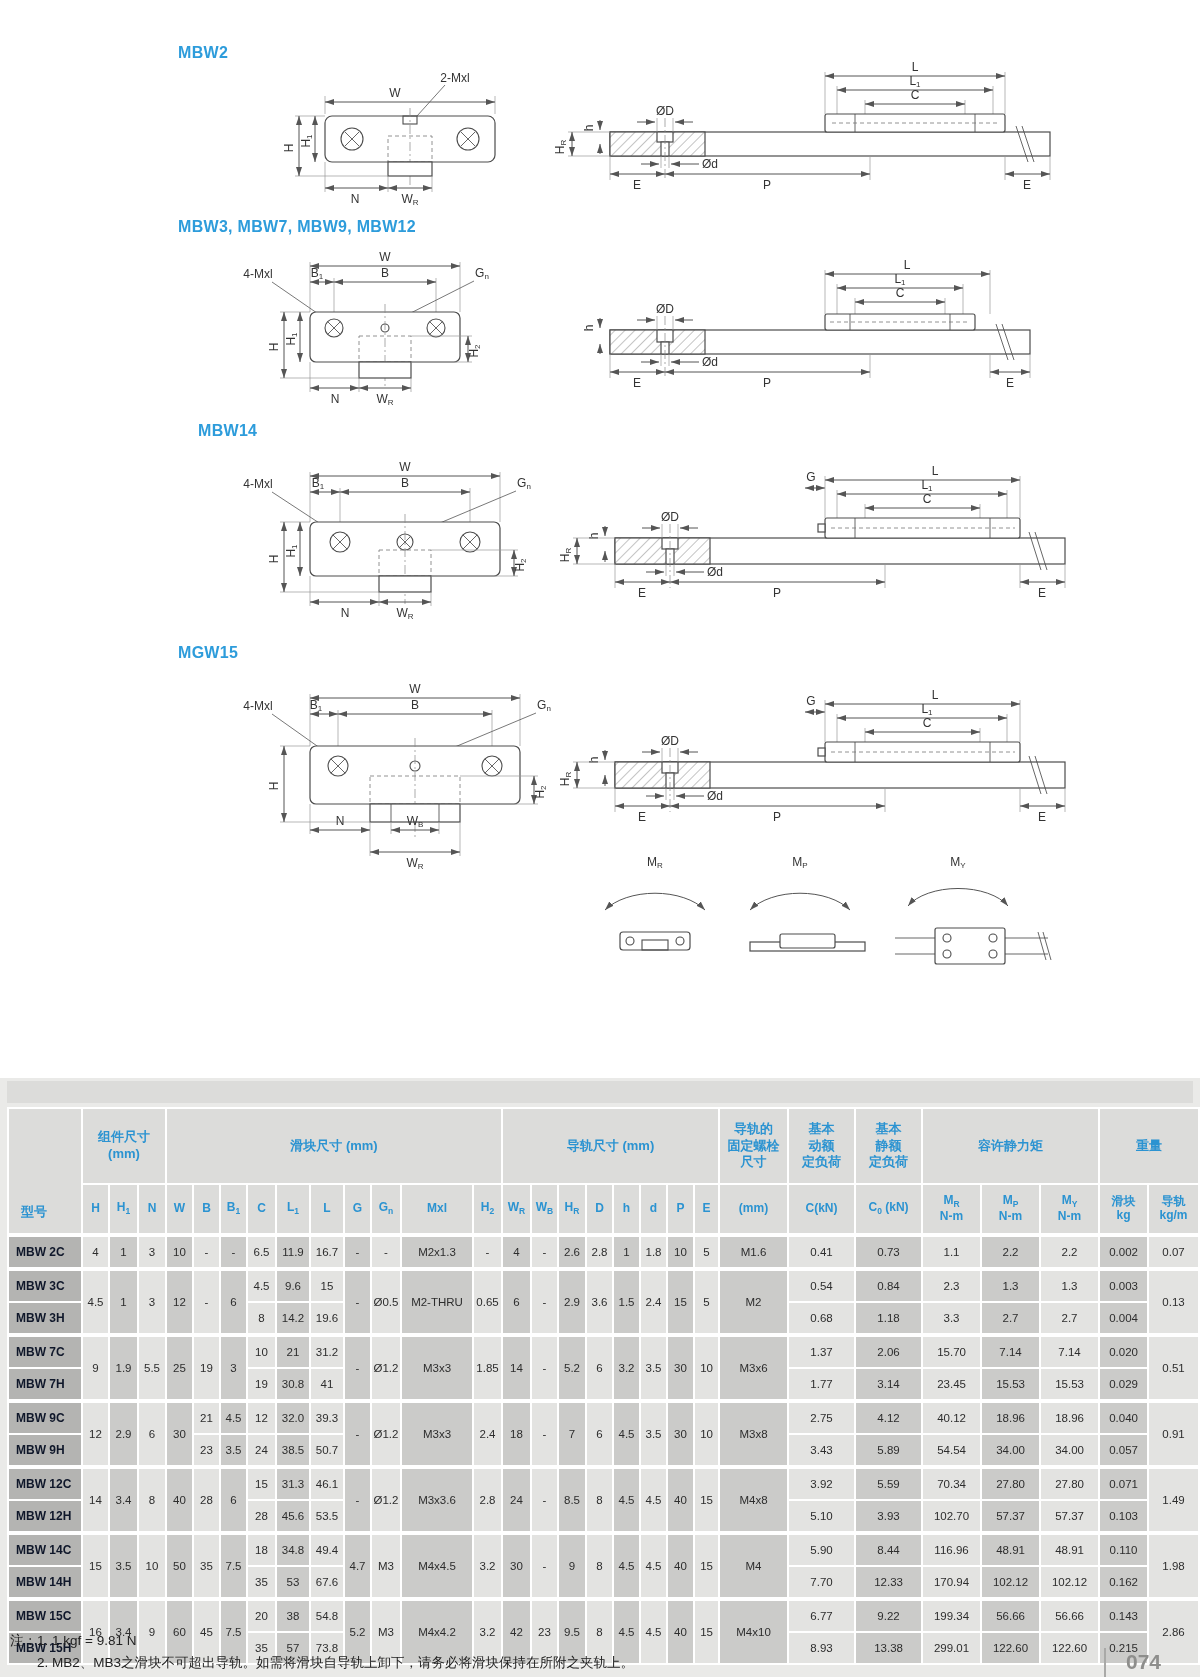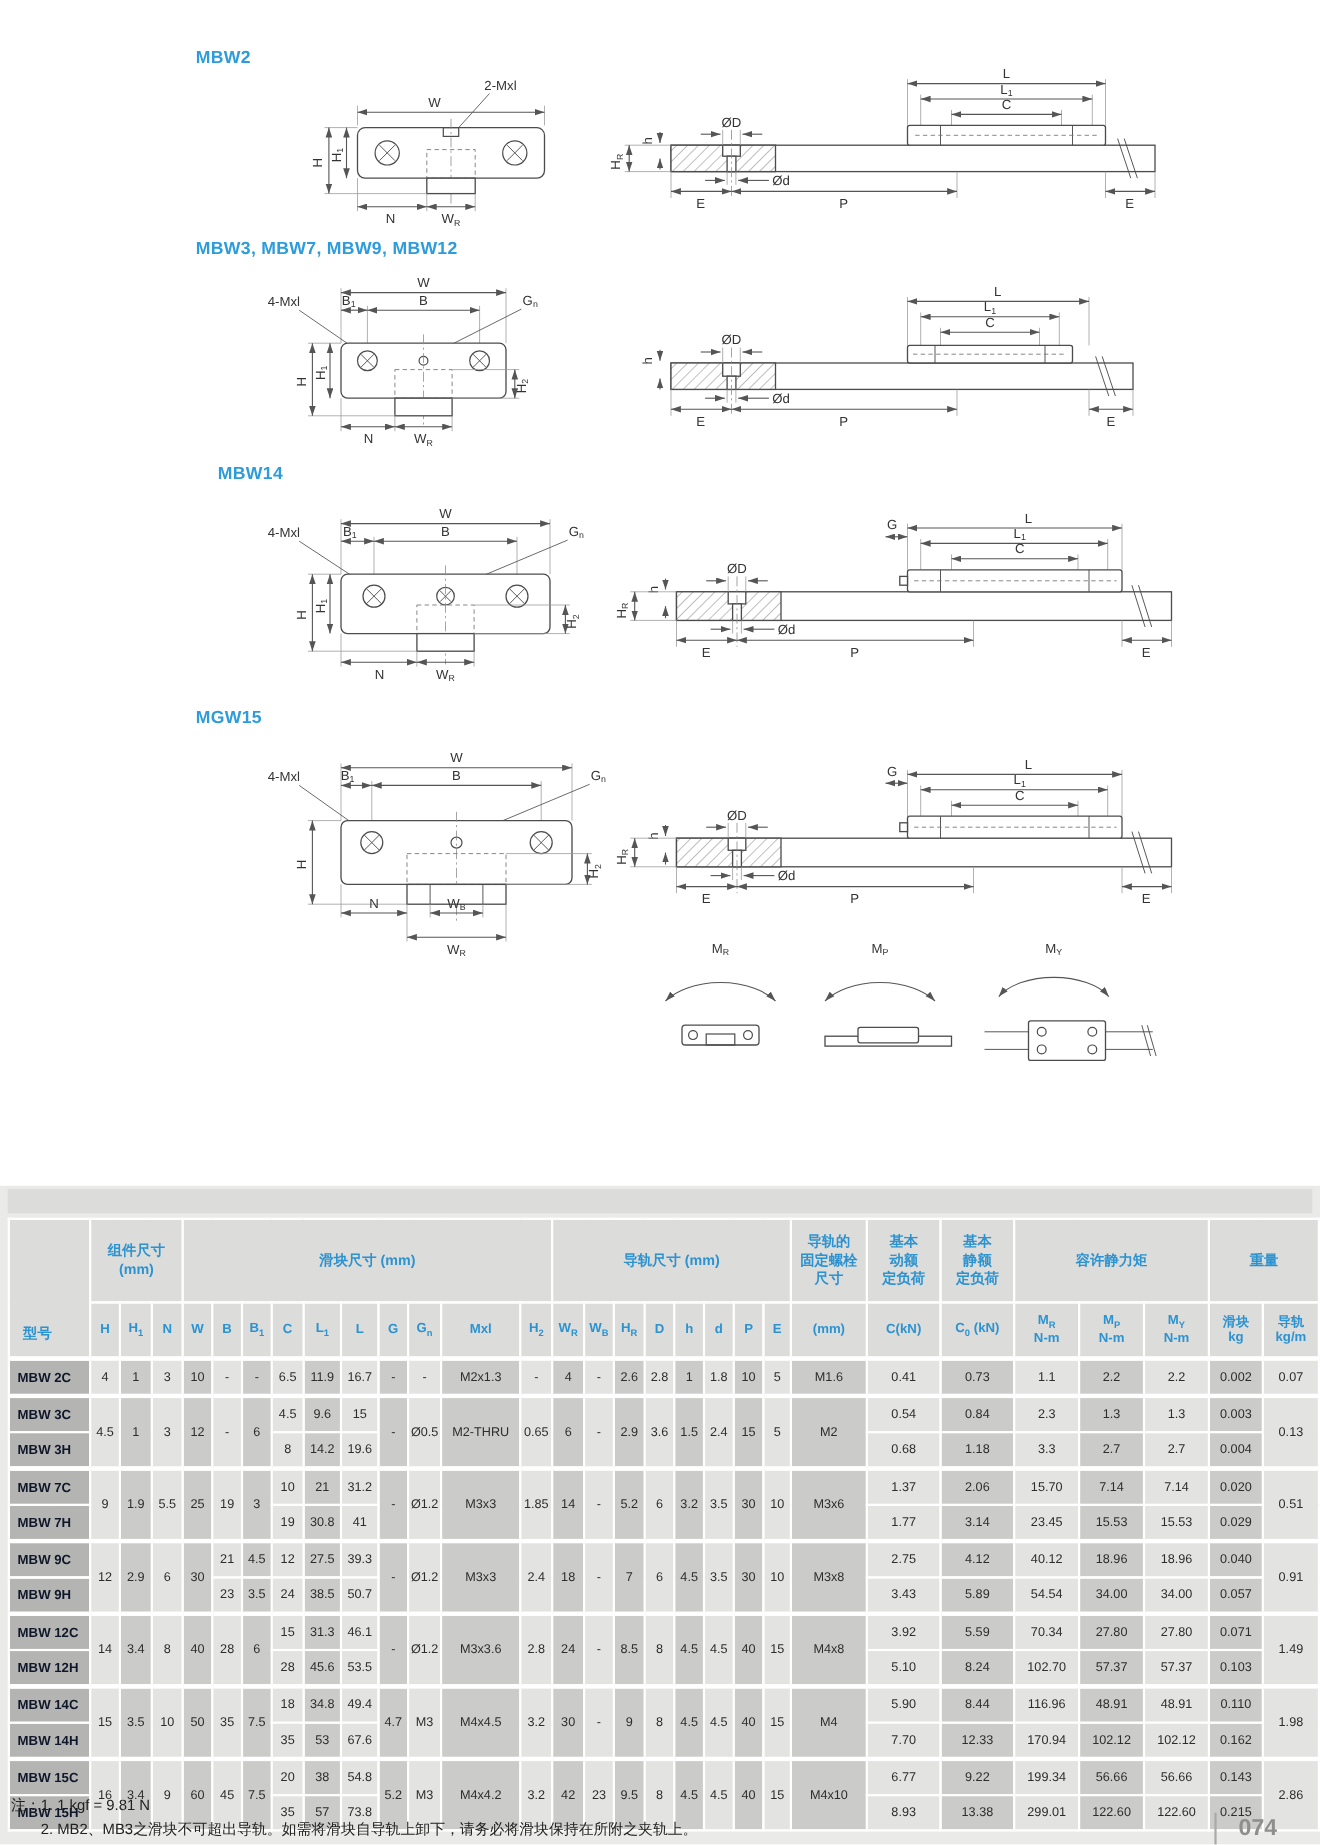--- a/index.html
+++ b/index.html
@@ -692,21 +692,21 @@
           </tr>
           <tr class="gs">
             <td class="model">MBW 9C</td>
             <td rowspan="2" class="lt">12</td>
             <td rowspan="2" class="dk">2.9</td>
             <td rowspan="2" class="lt">6</td>
             <td rowspan="2" class="dk">30</td>
             <td class="lt">21</td>
             <td class="dk">4.5</td>
             <td class="lt">12</td>
-            <td class="dk">27.5</td>
+            <td class="dk">32.0</td>
             <td class="lt">39.3</td>
             <td rowspan="2" class="dk">-</td>
             <td rowspan="2" class="lt">Ø1.2</td>
             <td rowspan="2" class="dk">M3x3</td>
             <td rowspan="2" class="lt">2.4</td>
             <td rowspan="2" class="dk">18</td>
             <td rowspan="2" class="lt">-</td>
             <td rowspan="2" class="dk">7</td>
             <td rowspan="2" class="lt">6</td>
             <td rowspan="2" class="dk">4.5</td>
@@ -767,21 +767,21 @@
             <td class="lt">27.80</td>
             <td class="dk">0.071</td>
             <td rowspan="2" class="lt">1.49</td>
           </tr>
           <tr>
             <td class="model">MBW 12H</td>
             <td class="lt">28</td>
             <td class="dk">45.6</td>
             <td class="lt">53.5</td>
             <td class="lt">5.10</td>
-            <td class="dk">8.24</td>
+            <td class="dk">3.93</td>
             <td class="lt">102.70</td>
             <td class="dk">57.37</td>
             <td class="lt">57.37</td>
             <td class="dk">0.103</td>
           </tr>
           <tr class="gs">
             <td class="model">MBW 14C</td>
             <td rowspan="2" class="lt">15</td>
             <td rowspan="2" class="dk">3.5</td>
             <td rowspan="2" class="lt">10</td>

